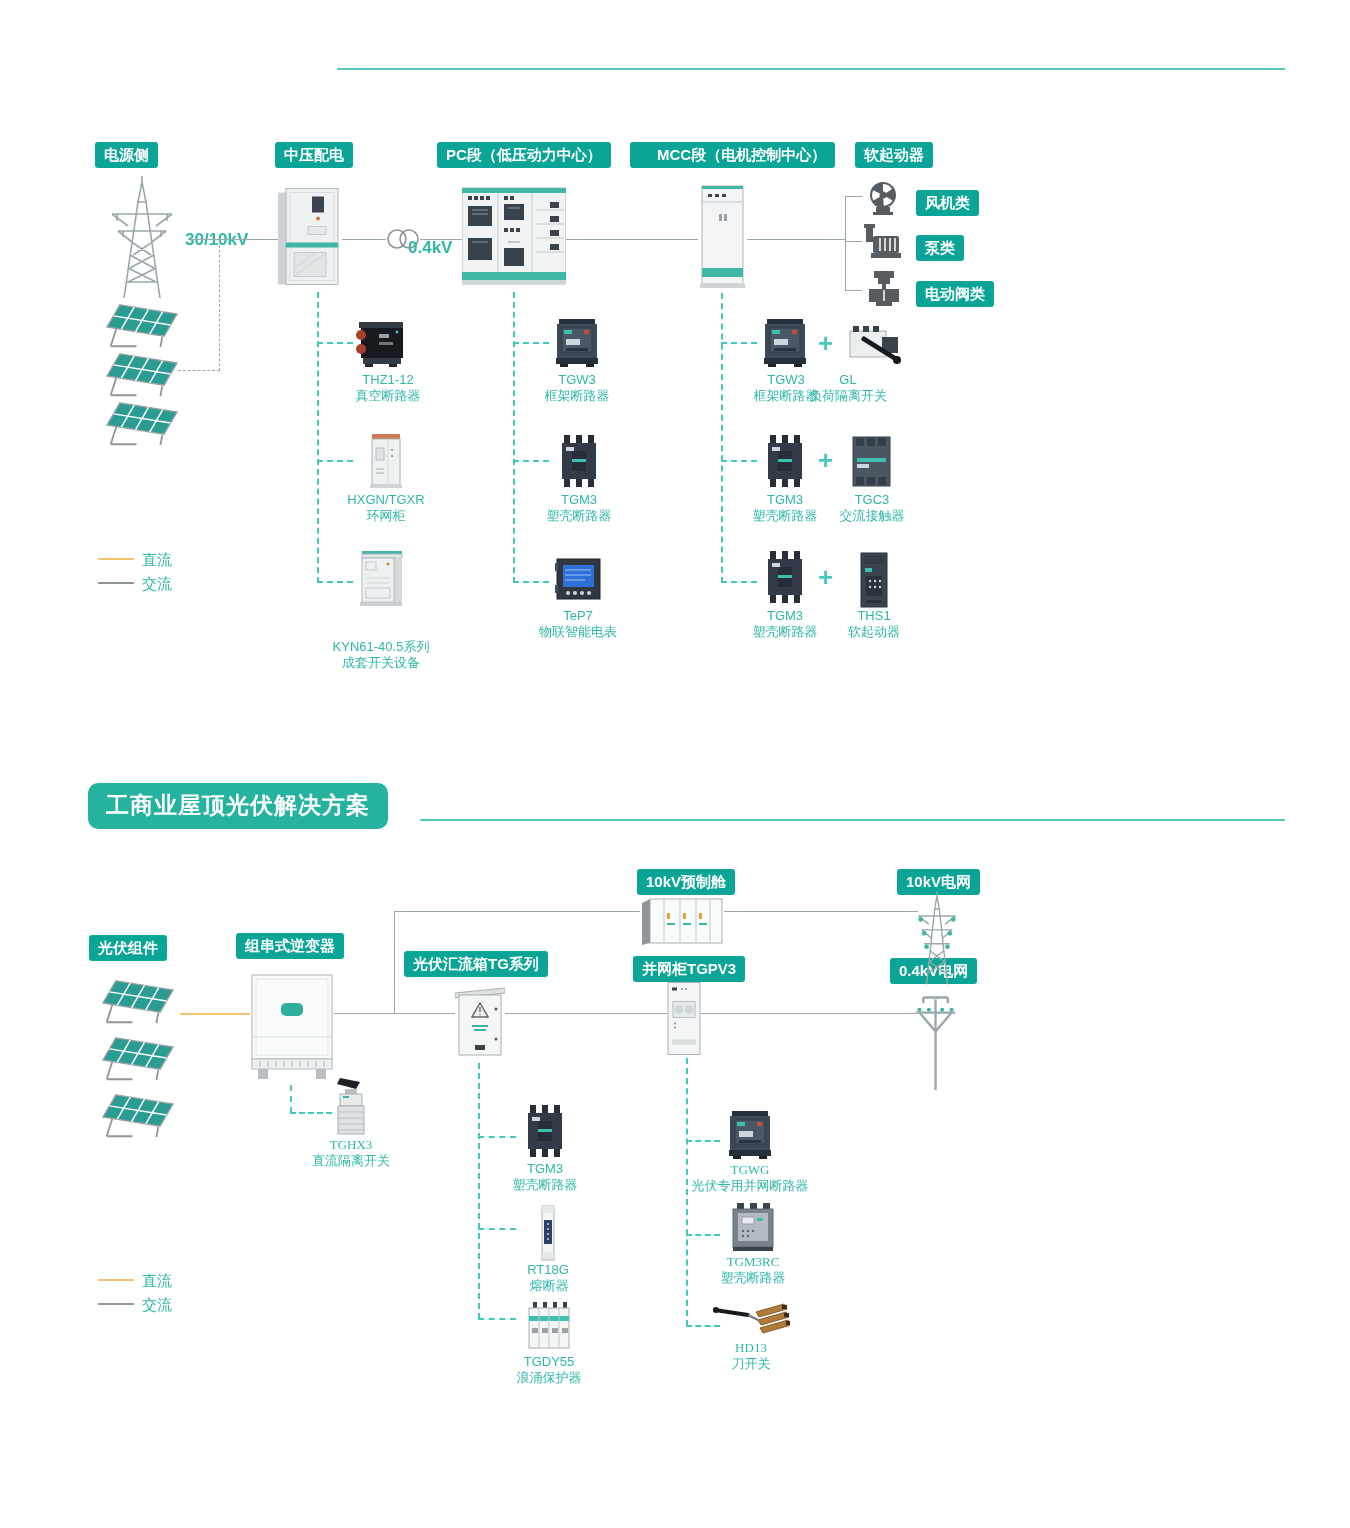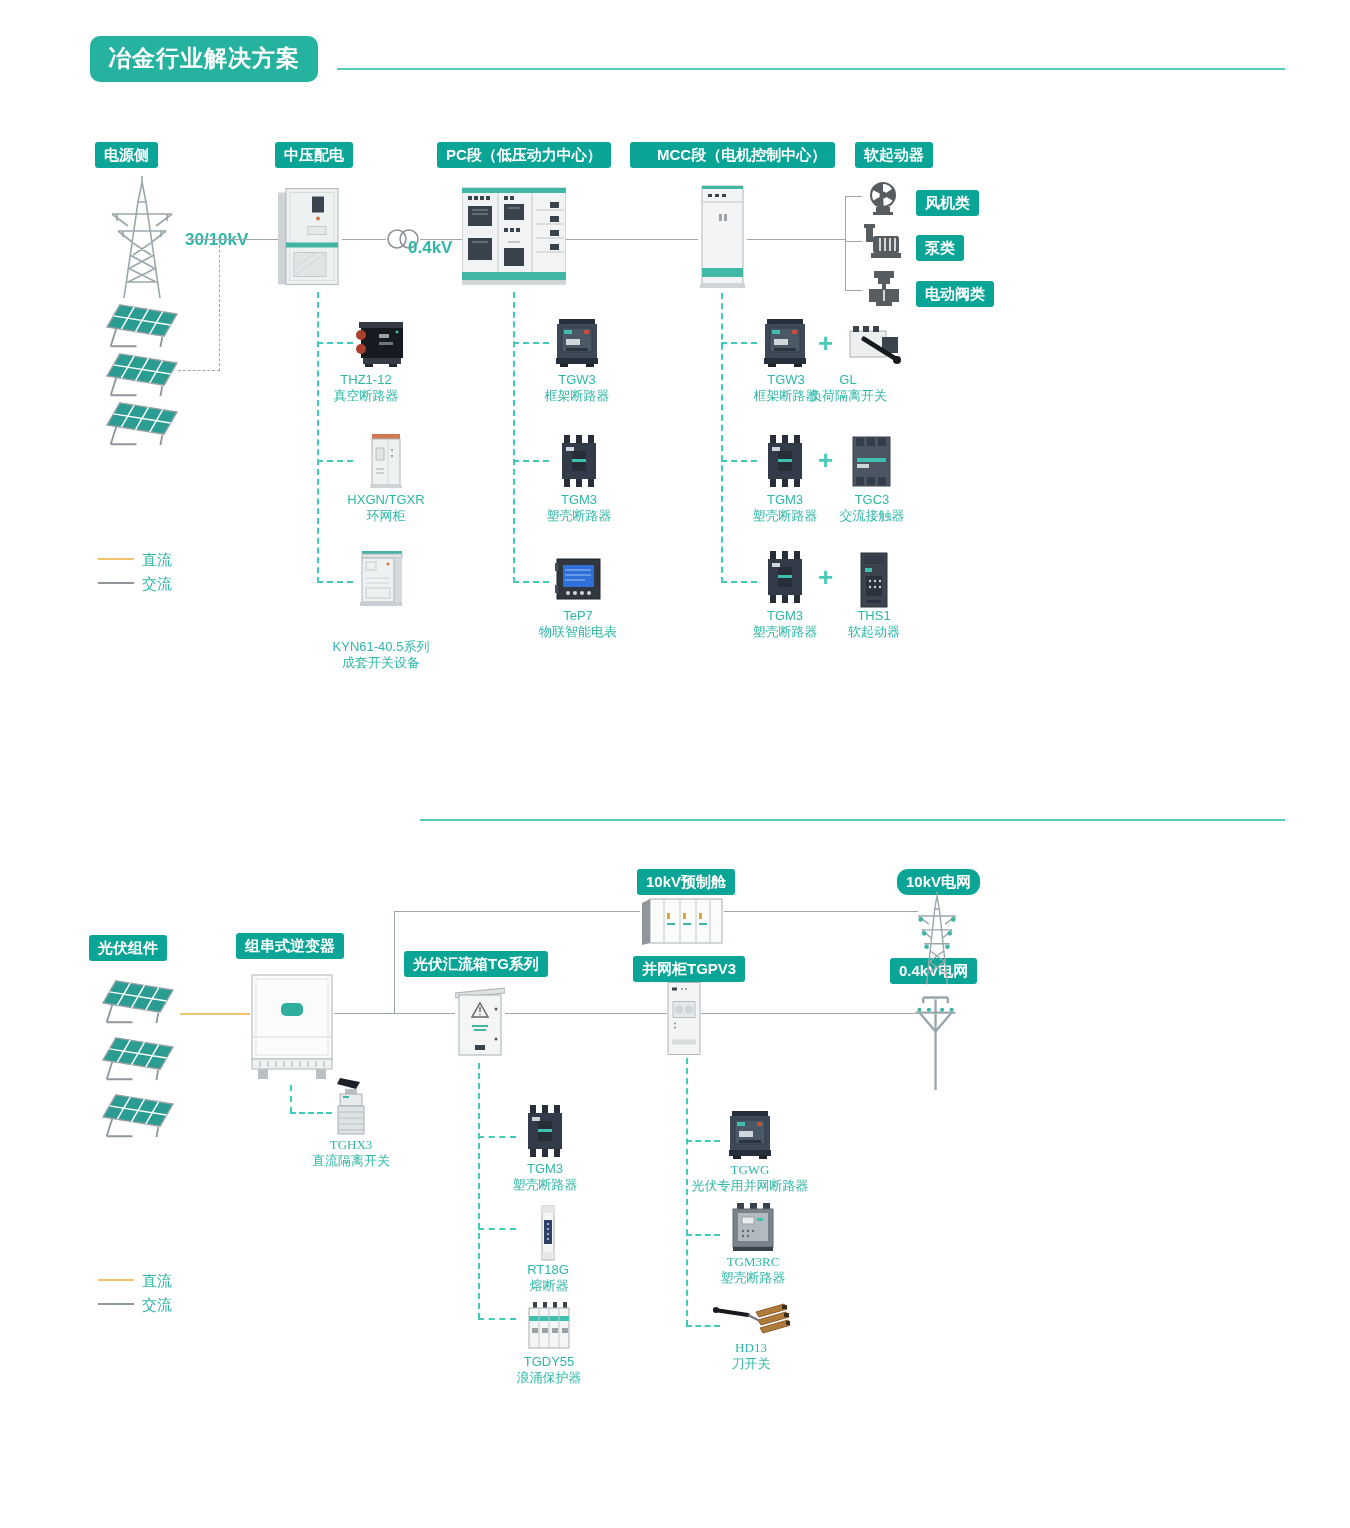--- a/index.html
+++ b/index.html
@@ -23,21 +23,20 @@
   .dt{border-top:2px dashed #41c9ba;}
   .dtv{border-left:2px dashed #41c9ba;}
   .ol{border-top:2px solid #f2c36e;}
   svg{position:absolute;display:block;}
 </style>
 </head>
 <body>
 
 <div class="canvas">
 
-  <div class="badge" style="left:90px;top:36px;">冶金行业解决方案</div>
   <div class="underline" style="left:337px;top:68px;width:948px;"></div>
 
   <div class="nlabel" style="left:95px;top:142px;">电源侧</div>
   <div class="nlabel" style="left:275px;top:142px;">中压配电</div>
   <div class="nlabel" style="left:437px;top:142px;">PC段（低压动力中心）</div>
   <div class="nlabel" style="left:630px;top:142px;padding-left:27px;">MCC段（电机控制中心）</div>
   <div class="nlabel" style="left:855px;top:142px;">软起动器</div>
 
   <svg style="left:92px;top:174px;" width="100" height="124" viewBox="0 0 100 124">
     <g stroke="#9aa7ab" stroke-width="1.6" fill="none">
@@ -211,21 +210,21 @@
     <rect x="8" y="6" width="42" height="30" fill="#171b20"></rect>
     <circle cx="8" cy="13" r="5" fill="#a8402c"></circle>
       <circle cx="8" cy="27" r="5" fill="#a8402c"></circle>
     <rect x="26" y="12" width="10" height="4" fill="#9aa2a8"></rect>
       <rect x="26" y="20" width="14" height="3" fill="#6e767e"></rect>
     <circle cx="44" cy="10" r="1.5" fill="#3fc0ae"></circle>
     <rect x="10" y="36" width="38" height="6" fill="#343b44"></rect>
     <rect x="12" y="42" width="8" height="3" fill="#23282e"></rect>
       <rect x="36" y="42" width="8" height="3" fill="#23282e"></rect>
   </svg>
-  <div class="plabel" style="left:366px;top:372px;">
+  <div class="plabel" style="left:388px;top:372px;">
     <div>THZ1-12</div>
     <div>真空断路器</div>
   </div>
 
   <svg style="left:556px;top:319px;" width="42" height="48" viewBox="0 0 42 48">
     <rect x="3" y="0" width="36" height="5" fill="#27303a"></rect>
     <rect x="1" y="5" width="40" height="34" fill="#3d4956"></rect>
     <rect x="6" y="9" width="30" height="24" fill="#4a5866" stroke="#333d49"></rect>
     <rect x="8" y="11" width="8" height="4" fill="#3fc0ae"></rect>
       <rect x="28" y="11" width="5" height="4" fill="#c94f3d"></rect>
@@ -429,28 +428,29 @@
   <div class="plabel" style="left:874px;top:608px;">
     <div>THS1</div>
     <div>软起动器</div>
   </div>
 
   <div class="ln ol" style="left:98px;top:558px;width:36px;"></div>
   <div class="ltext" style="left:142px;top:551px;">直流</div>
   <div class="ln" style="left:98px;top:582px;width:36px;border-top:2px solid #8f979b;"></div>
   <div class="ltext" style="left:142px;top:575px;">交流</div>
 
+  <div class="badge" style="left:88px;top:783px;">工商业屋顶光伏解决方案</div>
   <div class="underline" style="left:420px;top:819px;width:865px;"></div>
 
   <div class="nlabel" style="left:89px;top:935px;">光伏组件</div>
   <div class="nlabel" style="left:236px;top:933px;">组串式逆变器</div>
   <div class="nlabel" style="left:404px;top:951px;">光伏汇流箱TG系列</div>
   <div class="nlabel" style="left:633px;top:956px;">并网柜TGPV3</div>
   <div class="nlabel" style="left:637px;top:869px;">10kV预制舱</div>
-  <div class="nlabel" style="left:897px;top:869px;border-radius:11px;">10kV电网</div>
+  <div class="nlabel" style="left:897px;top:869px;">10kV电网</div>
   <div class="nlabel" style="left:890px;top:958px;">0.4kV电网</div>
 
   <svg style="left:100px;top:979px;" width="76" height="46" viewBox="0 0 80 50">
     <g stroke="#8f979b" stroke-width="2" fill="none">
         <path d="M12 28 L6 47 M62 37 L60 48 M6 47 L34 47"></path>
       </g>
     <polygon points="16,2 78,12 64,36 2,26" fill="#2a9c92" stroke="#95a0a3" stroke-width="1.5"></polygon>
     <g stroke="#fff" stroke-width="1.6">
         <path d="M9 14 L71 24 M31.5,4.5 L17.5,28.5 M47,7 L33,31 M62.5,9.5 L48.5,33.5"></path>
       </g>

